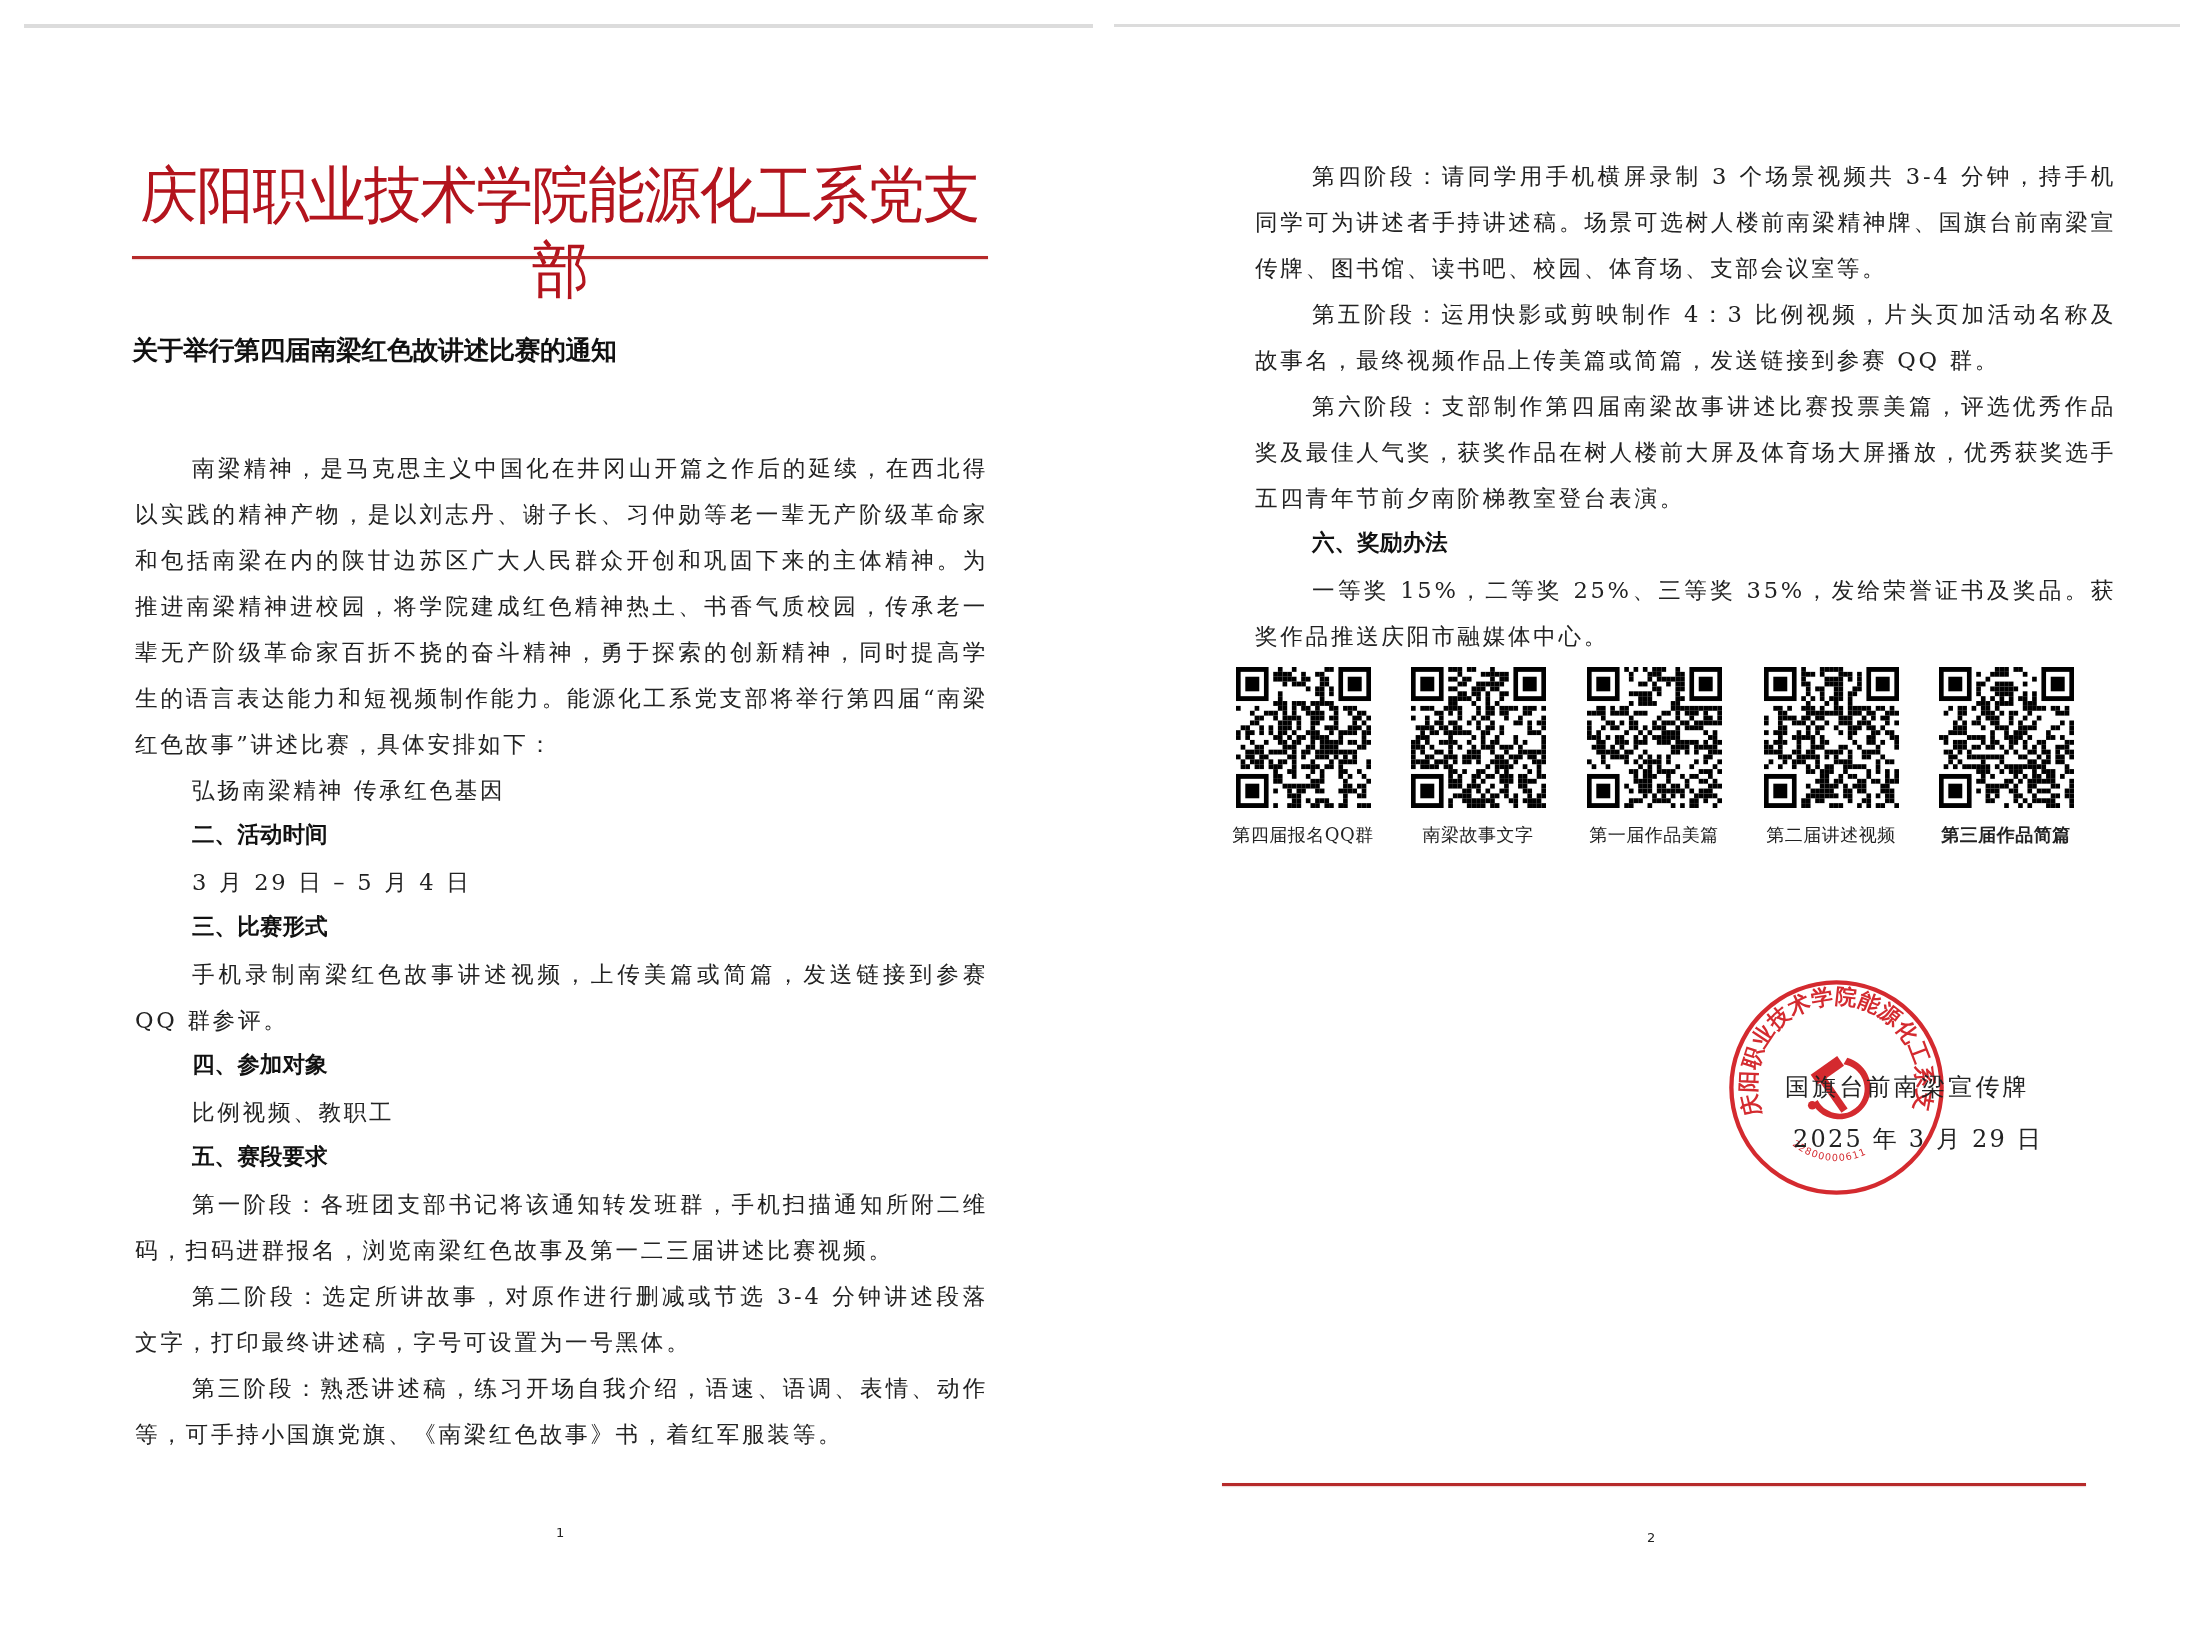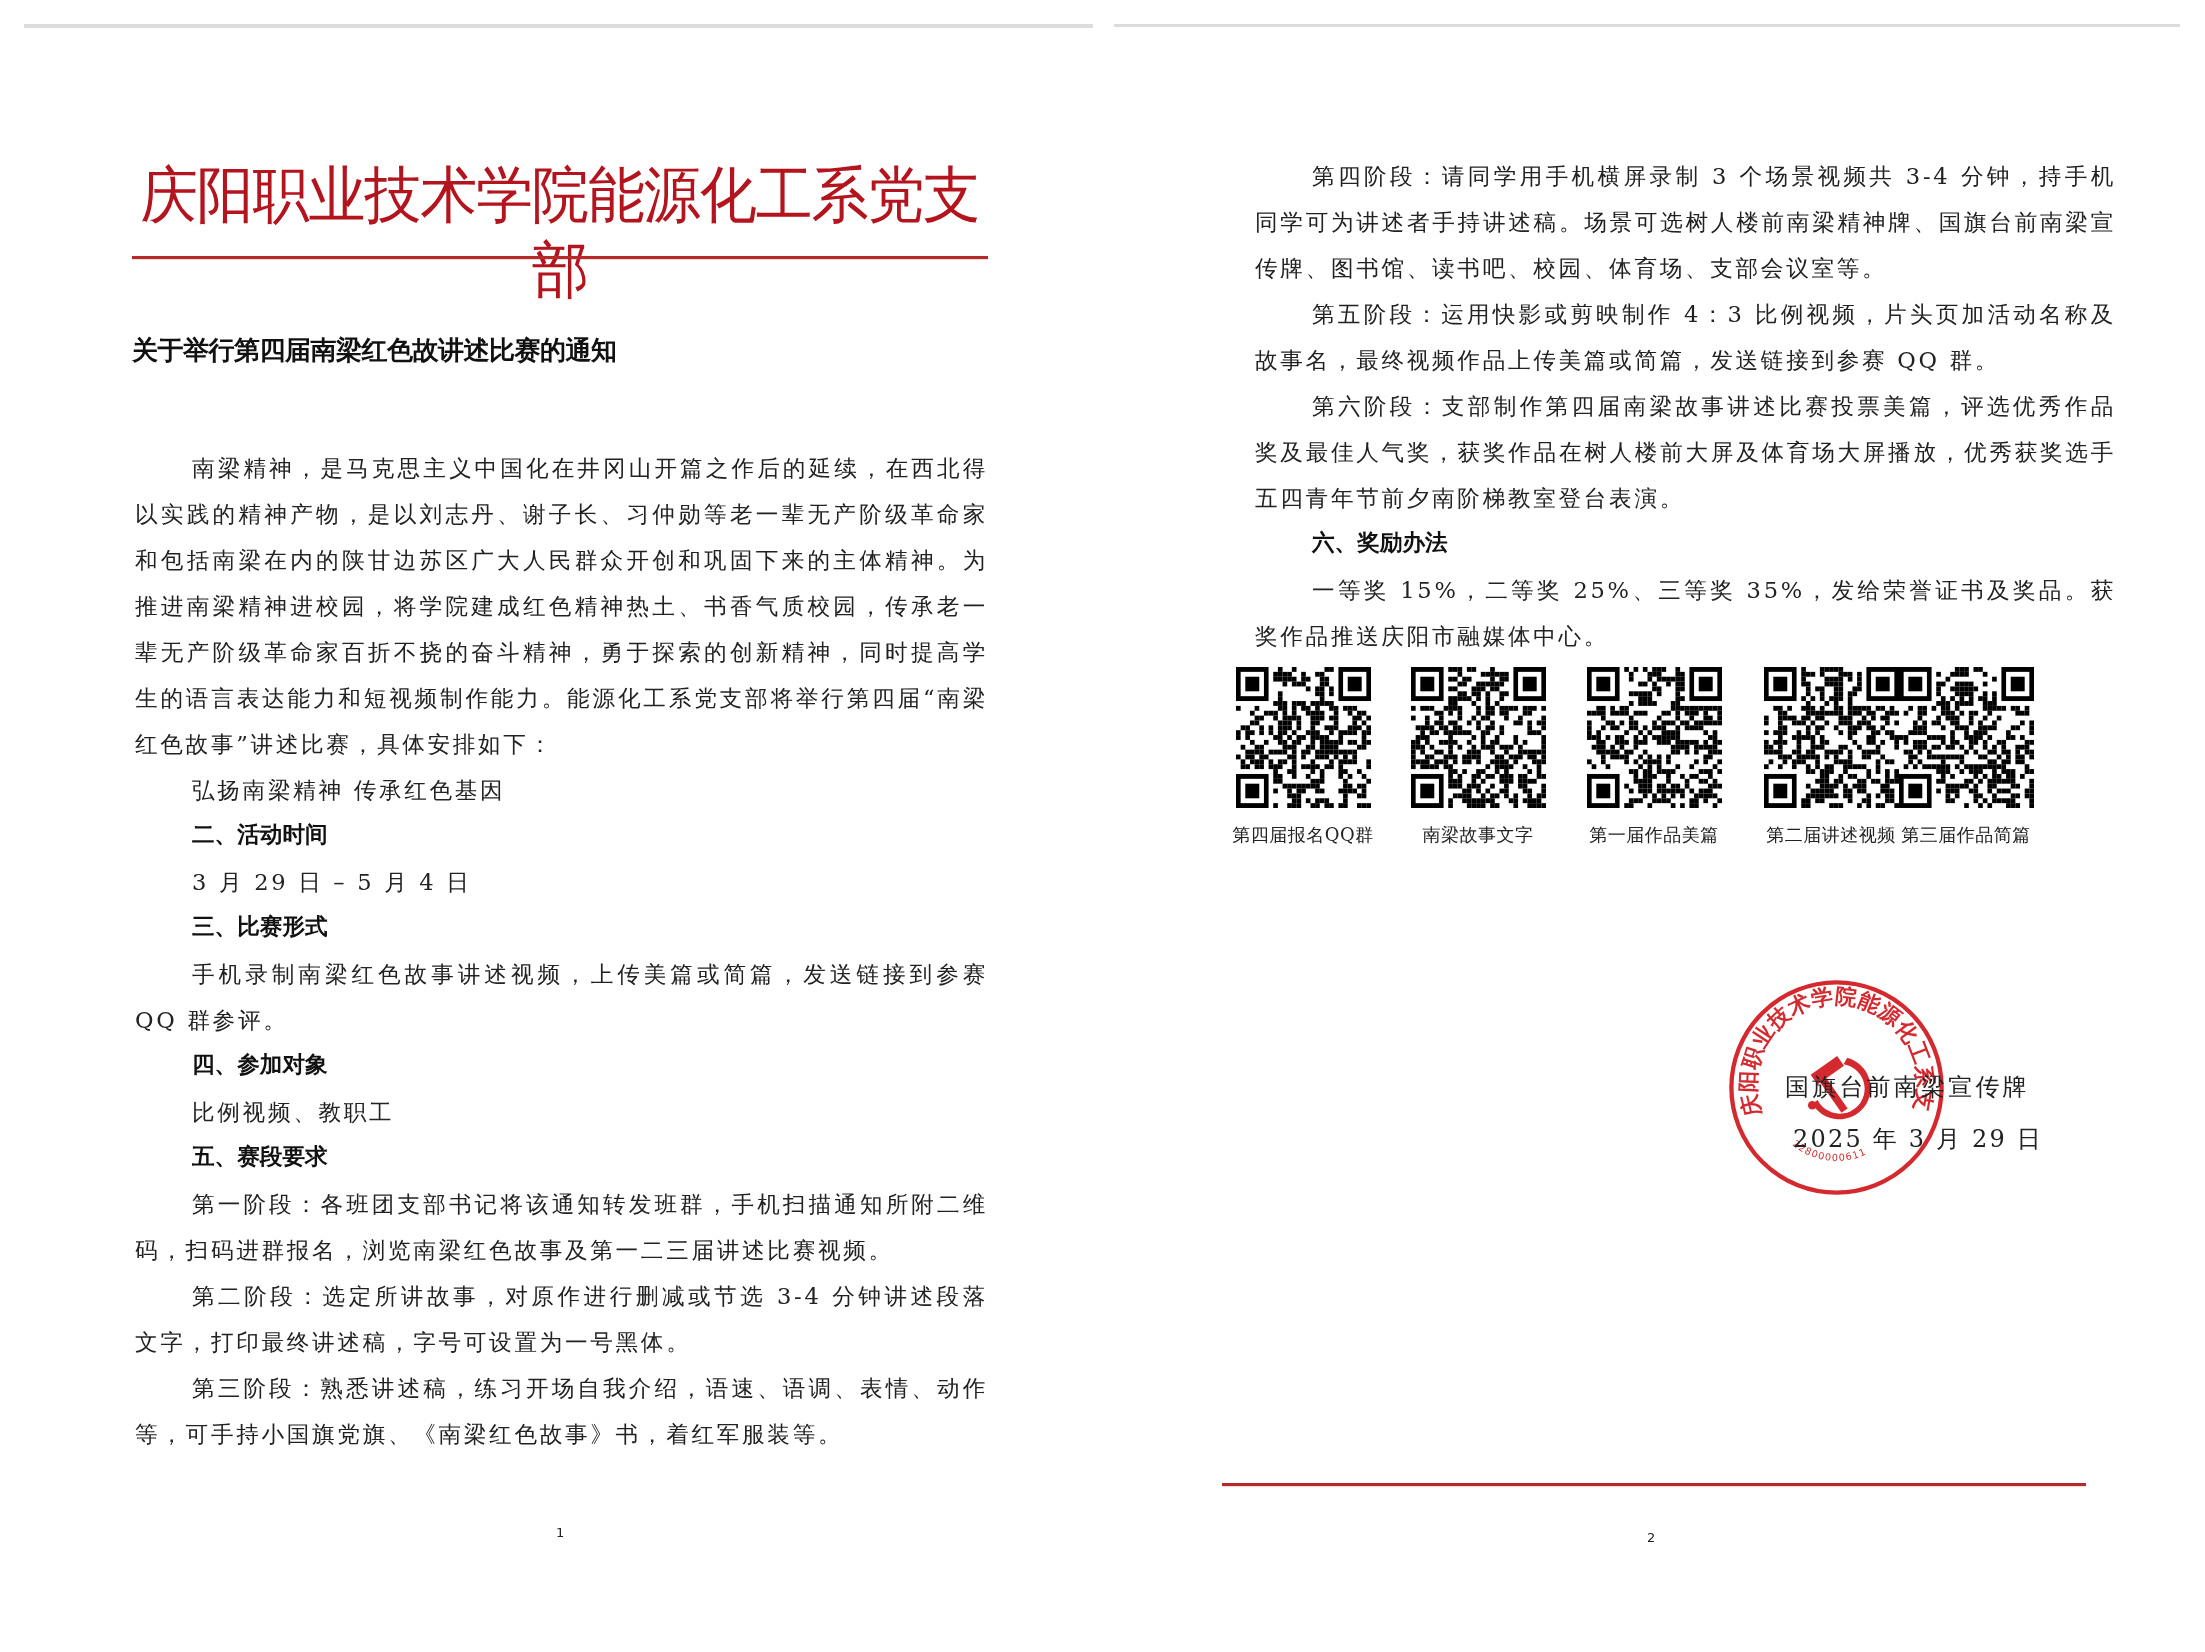--- a/index.html
+++ b/index.html
@@ -1435,21 +1435,21 @@
             <rect x="22" y="0" width="7" height="7" fill="#000"></rect>
             <rect x="23" y="1" width="5" height="5" fill="#fff"></rect>
             <rect x="24" y="2" width="3" height="3" fill="#000"></rect>
             <rect x="0" y="22" width="7" height="7" fill="#000"></rect>
             <rect x="1" y="23" width="5" height="5" fill="#fff"></rect>
             <rect x="2" y="24" width="3" height="3" fill="#000"></rect>
           </svg>
         </div>
       <div class="qr-caption">第二届讲述视频</div>
     </div>
-    <div class="qr-item" style="left:663px;">
+    <div class="qr-item" style="left:703px;font-weight:bold;">
       <div class="qr-box">
           <svg class="qr-svg" viewBox="0 0 29 29" preserveAspectRatio="none">
             <rect x="12" y="0" width="1" height="1" fill="#000"></rect>
             <rect x="13" y="0" width="1" height="1" fill="#000"></rect>
             <rect x="14" y="0" width="1" height="1" fill="#000"></rect>
             <rect x="16" y="0" width="1" height="1" fill="#000"></rect>
             <rect x="17" y="0" width="1" height="1" fill="#000"></rect>
             <rect x="8" y="1" width="1" height="1" fill="#000"></rect>
             <rect x="11" y="1" width="1" height="1" fill="#000"></rect>
             <rect x="12" y="1" width="1" height="1" fill="#000"></rect>

